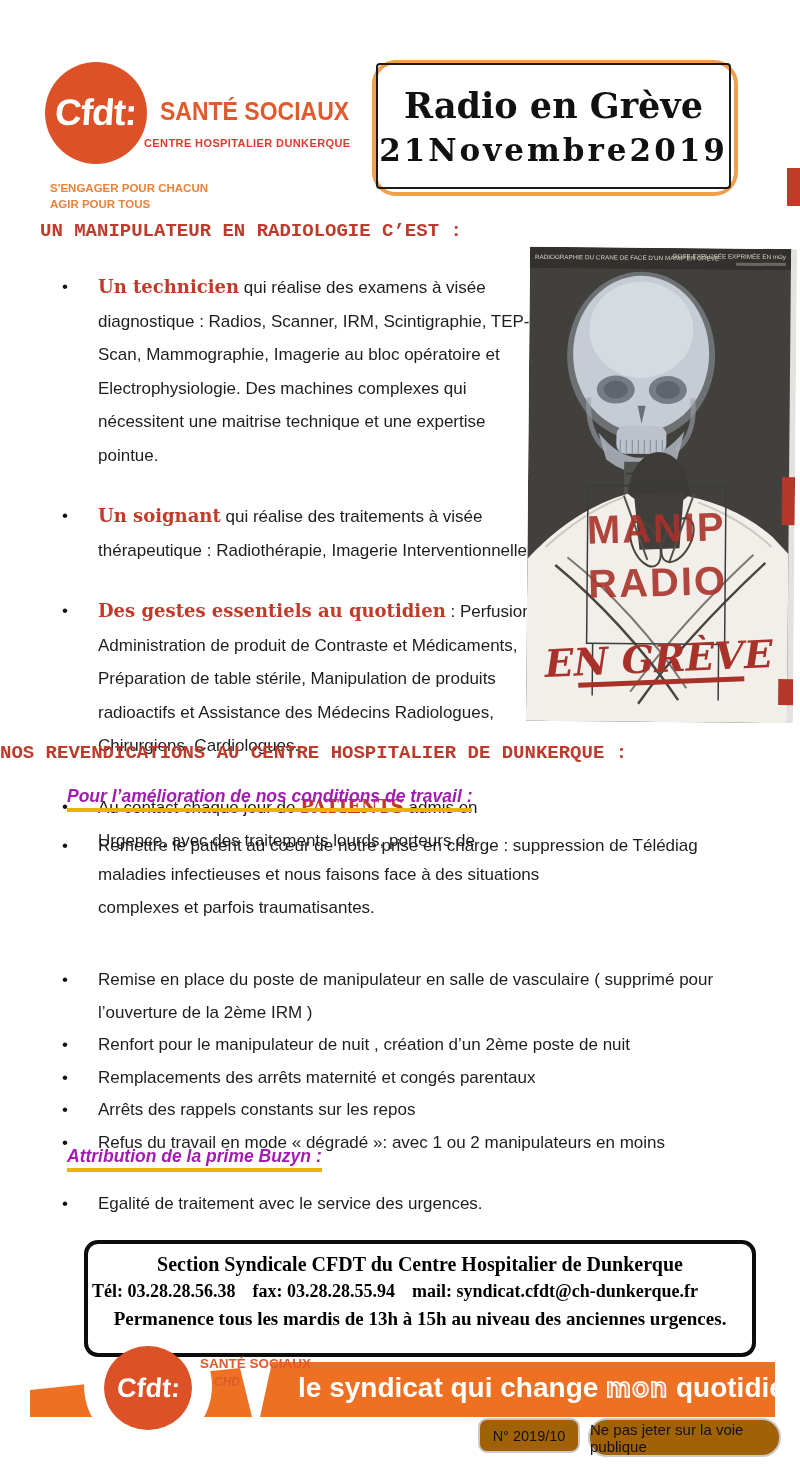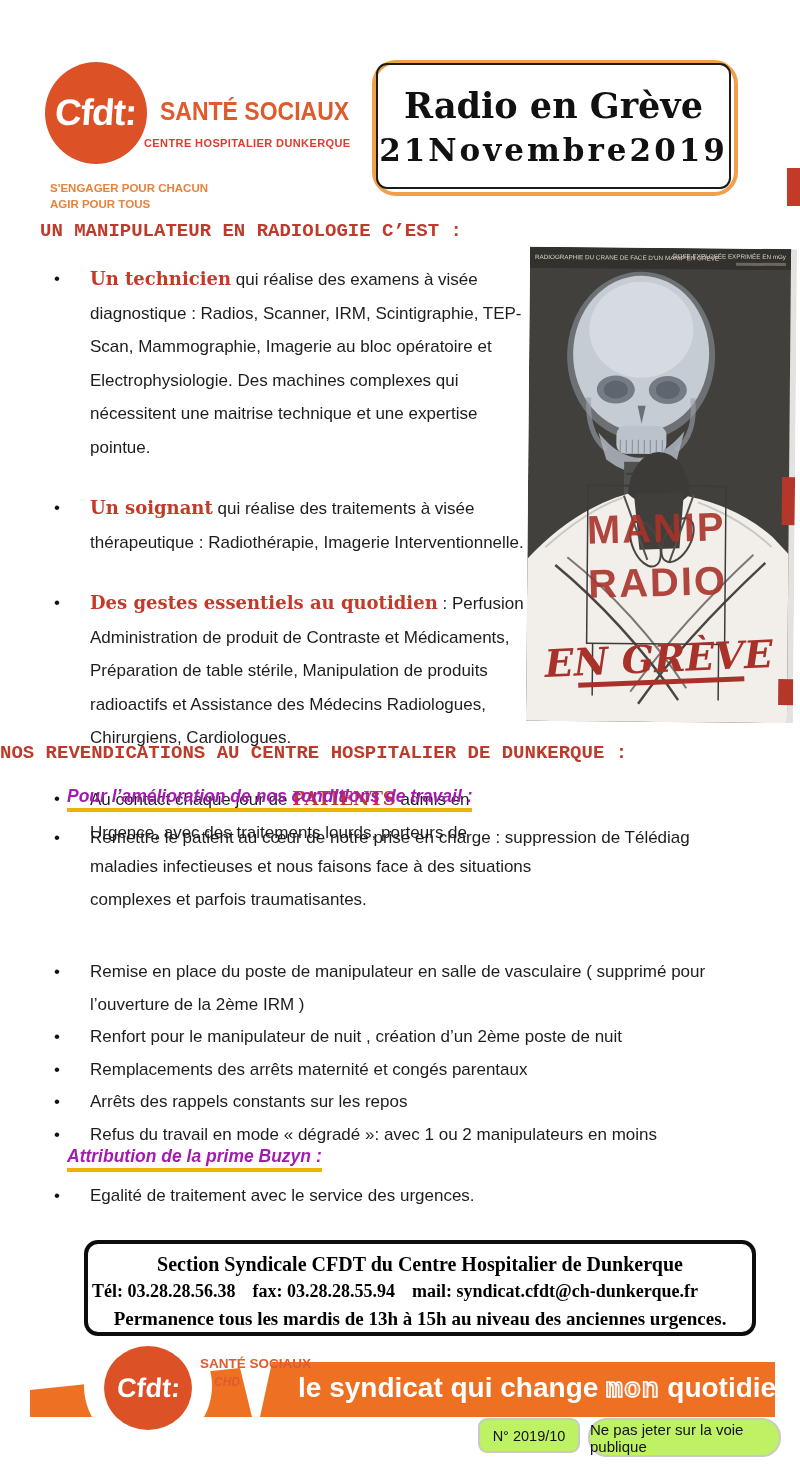--- a/index.html
+++ b/index.html
@@ -15,69 +15,69 @@
   .logo-circle .brand { color:#fff; font-weight:bold; font-size:37px; letter-spacing:-1px; transform:skewX(-4deg); }
   .logo-org { position:absolute; left:160px; top:97px; color:#E05A2B; font-weight:bold; font-size:25px;
     transform:scaleX(0.92); transform-origin:left; white-space:nowrap; }
   .logo-sub { position:absolute; left:144px; top:137px; color:#E03A2E; font-weight:bold; font-size:11px; letter-spacing:0.4px; white-space:nowrap; }
   .logo-tagline { position:absolute; left:50px; top:180px; color:#E8823C; font-weight:bold; font-size:11.5px; line-height:16px; }
 
   
   .title-box { position:absolute; left:372px; top:60px; width:358px; height:128px;
     border:4px solid #F0A04B; border-radius:24px; background:#fff; }
   .title-inner { position:absolute; left:0px; top:-1px; right:3px; bottom:3px;
-    border:2px solid #1a1a1a; border-radius:11px;
+    border:2px solid #1a1a1a; border-radius:4px;
     display:flex; flex-direction:column; align-items:center; justify-content:center; gap:6px; }
   .title-line1 { font-family:"DejaVu Serif", serif; font-weight:bold; font-size:35px; color:#111; white-space:nowrap; }
   .title-line2 { font-family:"DejaVu Serif", serif; font-weight:bold; font-size:31px; letter-spacing:3px; color:#111; white-space:nowrap; }
 
   .red-tab { position:absolute; left:787px; top:168px; width:13px; height:38px; background:#C43A28; }
 
   
   .h-red { position:absolute; text-align:left; font-family:Liberation Mono, monospace; font-weight:bold;
     color:#BE3B2B; font-size:19px; white-space:nowrap; }
   .h1 { top:220px; left:40px; width:730px; }
   .h2 { top:742px; left:0px; width:645px; }
 
   
-  ul { list-style:none; margin:4px; padding:0; }
+  ul { list-style:none; margin:12px; padding:0; }
   li { position:relative; padding-left:46px; font-size:17px; color:#1d1d1d; }
   li::before { content:"•"; position:absolute; left:10px; top:0; color:#111; }
   .main-bullets { position:absolute; top:258px; left:40px; width:494px; }
   .main-bullets li { line-height:33.5px; margin-bottom:27px; }
   .lead, .hl { font-family:"DejaVu Serif", serif; font-weight:bold; color:#C23A28; font-size:18px; }
   .rev-list { position:absolute; left:40px; width:720px; }
   .rev-list li { line-height:32.5px; }
   .list-a { top:818px; } .list-b { top:952px; } .list-c { top:1176px; }
   .group-title { position:absolute; left:67px; font-style:italic; font-weight:bold; font-size:17.5px; color:#a21caf;
     border-bottom:4px solid #eab308; padding-bottom:1px; white-space:nowrap; }
   .title-a { top:786px; } .title-b { top:922px; } .title-c { top:1146px; }
 
   
   .contact { position:absolute; left:84px; top:1240px; width:672px; box-sizing:border-box;
     border:4px solid #0d0d0d; border-radius:14px; background:#fff;
-    padding:7px 4px 0; text-align:center; font-family:"Liberation Serif", serif; font-weight:bold; color:#000; }
+    padding:7px 4px 21px; text-align:center; font-family:"Liberation Serif", serif; font-weight:bold; color:#000; }
   .contact .l1 { font-size:20px; line-height:27px; }
   .contact .l2 { display:flex; justify-content:flex-start; gap:17px; font-size:18px; line-height:27px; }
   .contact .l3 { font-size:19px; line-height:27px; }
 
   
   .photo { position:absolute; left:528px; top:248px; width:267px; height:474px; transform:rotate(0.5deg); }
 
   
   .banner-svg { position:absolute; left:30px; top:1360px; }
   .footer-logo-circle { position:absolute; left:104px; top:1346px; width:88px; height:84px;
     background:#DD5127; border-radius:50%; display:flex; align-items:center; justify-content:center; }
   .footer-logo-circle .brand { color:#fff; font-weight:bold; font-size:27px; transform:skewX(-4deg); }
   .footer-org { position:absolute; left:200px; top:1356px; color:#E05A2B; font-weight:bold; font-size:13.5px; white-space:nowrap; }
   .footer-sub { position:absolute; left:214px; top:1375px; color:#E05A2B; font-weight:bold; font-style:italic; font-size:12px; }
   .slogan { position:absolute; left:298px; top:1372px; width:464px; text-align:center;
     color:#fff; font-weight:bold; font-size:28px; white-space:nowrap; }
-  .slogan .outline { color:rgba(255,255,255,0.25); -webkit-text-stroke:1.6px #ffffff; letter-spacing:1px;font-family:Liberation Mono, monospace; }
-  .note-box { position:absolute; border:2px solid #c9c9c9; border-radius:9px; background:#bef264;
+  .slogan .outline { color:rgba(255,255,255,0.25); -webkit-text-stroke:1.6px #ffffff; letter-spacing:1px; }
+  .note-box { position:absolute; border:2px solid #c9c9c9; border-radius:9px; background:#a16207;
     display:flex; align-items:center; justify-content:center; color:#111; }
   .note-ref { left:478px; top:1418px; width:98px; height:31px; font-size:14.5px; }
   .note-disposal { left:588px; top:1418px; width:189px; height:35px; font-size:15px;border-radius:19px; }
 </style>
 </head>
 <body>
 
 <div class="page">
 
   <div class="logo-circle">

